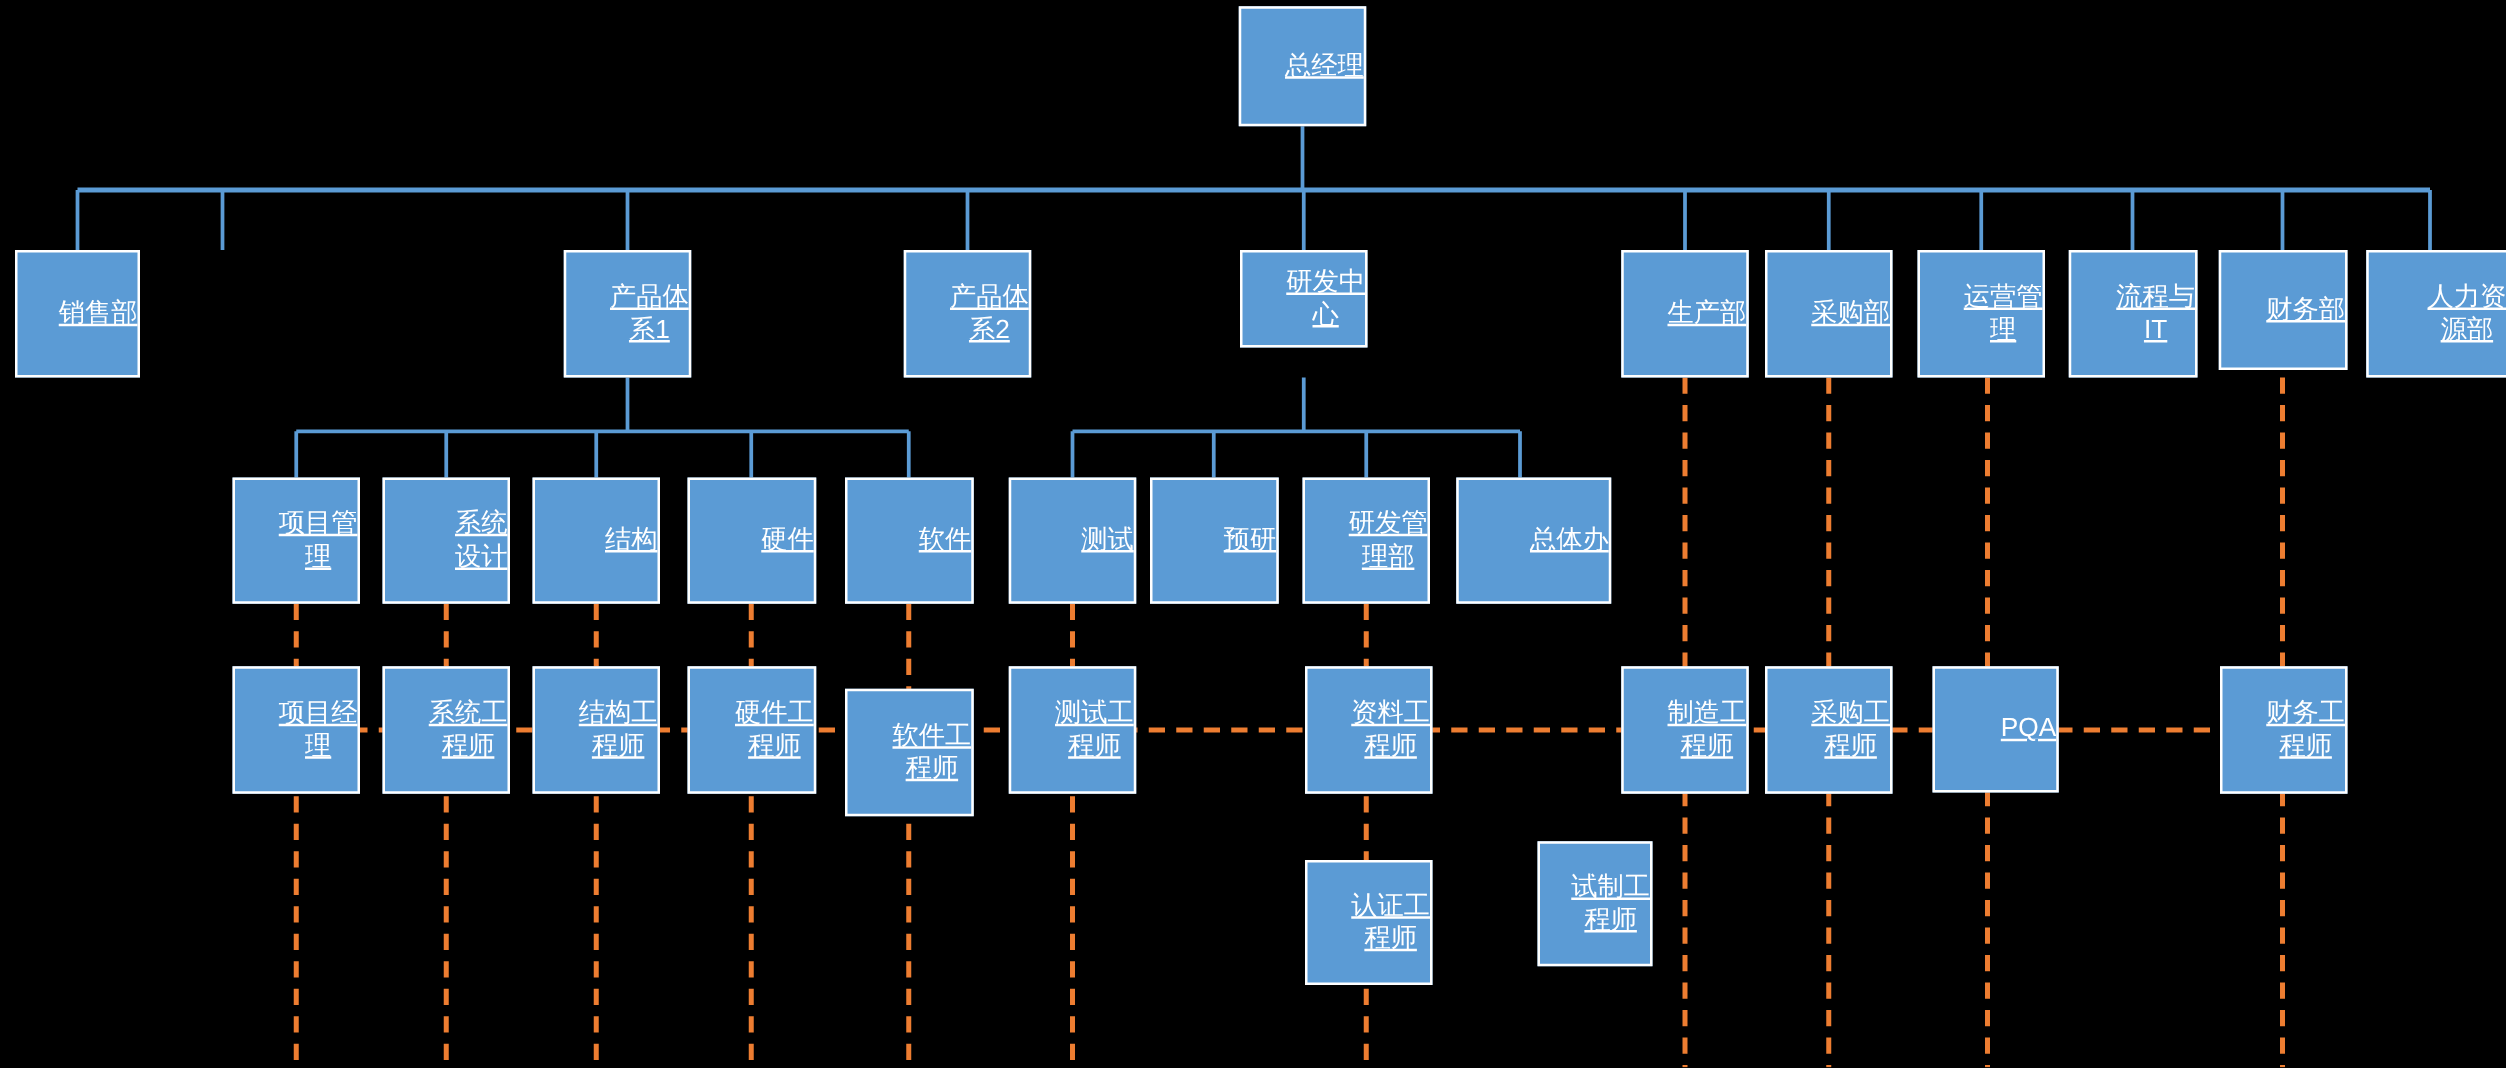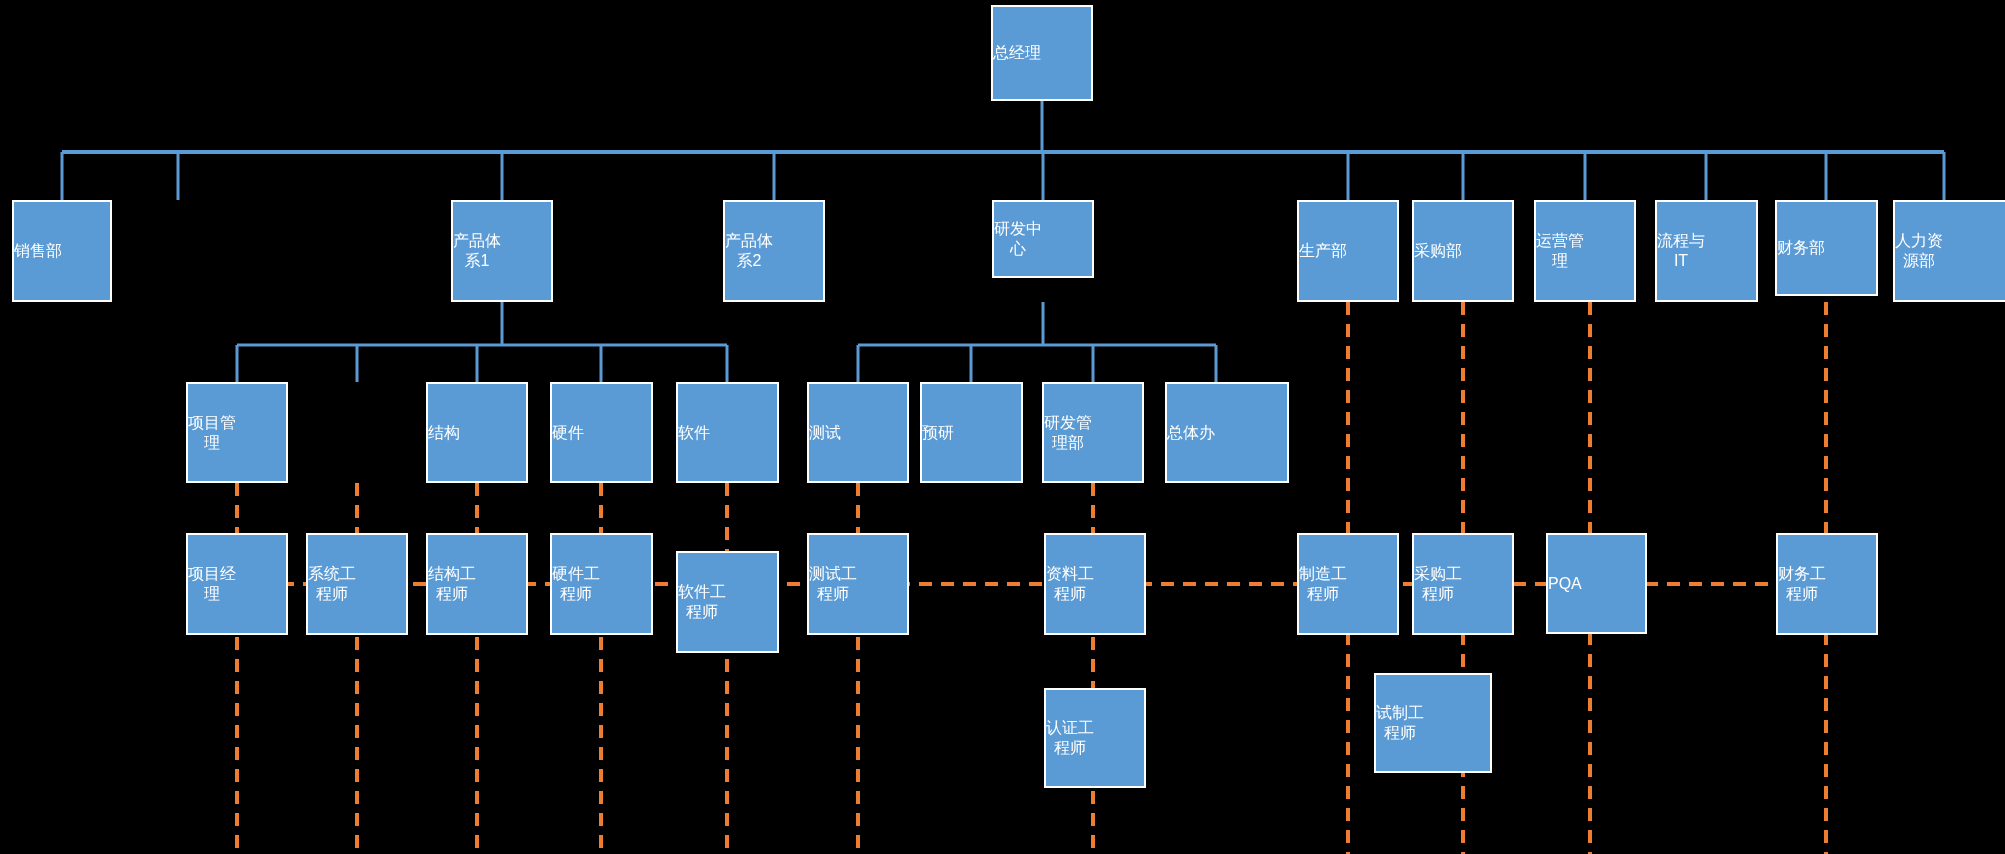--- a/index.html
+++ b/index.html
@@ -21,25 +21,26 @@
   svg.connectors{position:absolute;left:0;top:0;}
   svg.connectors line.s{stroke:var(--solid-connector);stroke-width:3;}
   svg.connectors line.s.thick{stroke-width:4;}
   svg.connectors line.d{stroke:var(--dashed-connector);stroke-width:4;stroke-dasharray:13 9;}
   .node{
     position:absolute;
     box-sizing:border-box;
     background:var(--node-fill);
     border:2px solid var(--node-border);
     color:var(--node-text);
-    display:flex;align-items:center;justify-content:flex-start;
+    display:flex;align-items:center;justify-content:flex-end;
     text-align:center;
-    font-size:16px;line-height:1.25;
+    font-size:21px;line-height:1.25;
     white-space:pre-line;
     cursor:default;
+    text-decoration:underline;
   }
 </style>
 </head>
 <body>
 
 <div class="canvas">
 
   <svg class="connectors" width="2005" height="854">
     <g>
       <line class="d" x1="237" y1="483" x2="237" y2="854"></line>
@@ -99,20 +100,22 @@
   <div class="node" style="left:1534px;top:200px;width:102px;height:102px"><span>运营管
 理</span></div>
   <div class="node" style="left:1655px;top:200px;width:103px;height:102px"><span>流程与
 IT</span></div>
   <div class="node" style="left:1775px;top:200px;width:103px;height:96px"><span>财务部</span></div>
   <div class="node" style="left:1893px;top:200px;width:114px;height:102px"><span>人力资
 源部</span></div>
 
   <div class="node" style="left:186px;top:382px;width:102px;height:101px"><span>项目管
 理</span></div>
+  <div class="node" style="left:306px;top:382px;width:102px;height:101px"><span>系统
+设计</span></div>
   <div class="node" style="left:426px;top:382px;width:102px;height:101px"><span>结构</span></div>
   <div class="node" style="left:550px;top:382px;width:103px;height:101px"><span>硬件</span></div>
   <div class="node" style="left:676px;top:382px;width:103px;height:101px"><span>软件</span></div>
   <div class="node" style="left:807px;top:382px;width:102px;height:101px"><span>测试</span></div>
   <div class="node" style="left:920px;top:382px;width:103px;height:101px"><span>预研</span></div>
   <div class="node" style="left:1042px;top:382px;width:102px;height:101px"><span>研发管
 理部</span></div>
   <div class="node" style="left:1165px;top:382px;width:124px;height:101px"><span>总体办</span></div>
 
   <div class="node" style="left:186px;top:533px;width:102px;height:102px"><span>项目经
@@ -132,16 +135,16 @@
   <div class="node" style="left:1297px;top:533px;width:102px;height:102px"><span>制造工
 程师</span></div>
   <div class="node" style="left:1412px;top:533px;width:102px;height:102px"><span>采购工
 程师</span></div>
   <div class="node" style="left:1546px;top:533px;width:101px;height:101px"><span>PQA</span></div>
   <div class="node" style="left:1776px;top:533px;width:102px;height:102px"><span>财务工
 程师</span></div>
 
   <div class="node" style="left:1044px;top:688px;width:102px;height:100px"><span>认证工
 程师</span></div>
-  <div class="node" style="left:1374px;top:673px;width:118px;height:100px"><span>试制工
+  <div class="node" style="left:1230px;top:673px;width:92px;height:100px"><span>试制工
 程师</span></div>
 
 </div>
 
 </body></html>

